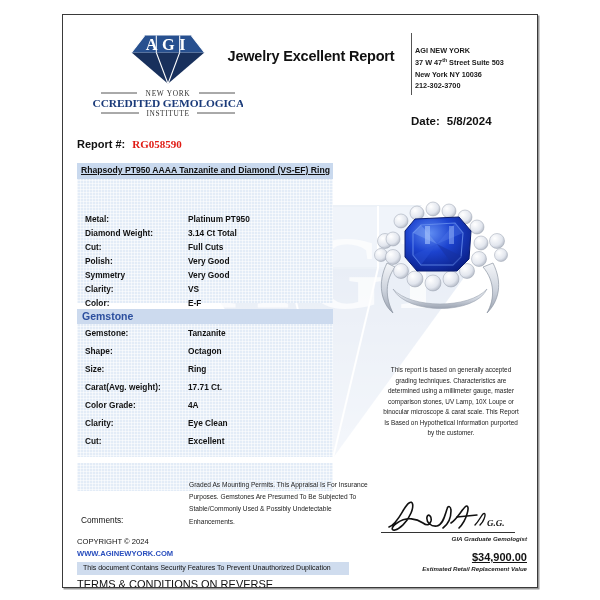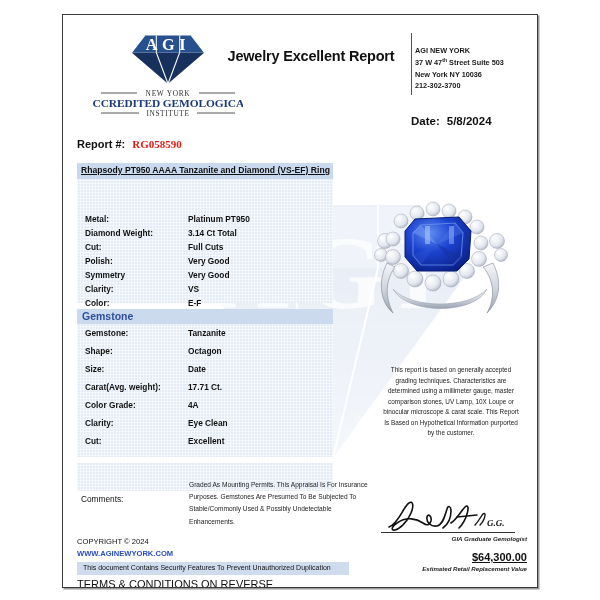--- a/index.html
+++ b/index.html
@@ -172,21 +172,21 @@
     width: 140px;
     font-size: 6.4px;
     line-height: 1.65;
     text-align: center;
     color: #222;
     z-index: 3;
   }
   
   .comments-label {
     position: absolute;
-    left: 18px; top: 479px;
+    left: 18px; top: 500px;
     font-size: 8.3px;
     color: #111;
     z-index: 3;
   }
   .comments-text {
     position: absolute;
     left: 126px; top: 464px;
     width: 182px;
     font-size: 6.6px;
     line-height: 1.85;
@@ -354,21 +354,21 @@
     <div class="spec" style="left:22px; top:313px;">
       <span class="lab">Gemstone:</span>
       <span class="val">Tanzanite</span>
     </div>
     <div class="spec" style="left:22px; top:331px;">
       <span class="lab">Shape:</span>
       <span class="val">Octagon</span>
     </div>
     <div class="spec" style="left:22px; top:349px;">
       <span class="lab">Size:</span>
-      <span class="val">Date</span>
+      <span class="val">Ring</span>
     </div>
     <div class="spec" style="left:22px; top:367px;">
       <span class="lab">Carat(Avg. weight):</span>
       <span class="val">17.71 Ct.</span>
     </div>
     <div class="spec" style="left:22px; top:385px;">
       <span class="lab">Color Grade:</span>
       <span class="val">4A</span>
     </div>
     <div class="spec" style="left:22px; top:403px;">
@@ -448,21 +448,21 @@
     <div class="sig-area">
       <svg class="sig-svg" viewBox="0 0 128 36">
         <path d="M6,30 C16,26 20,10 26,6 C30,3 31,9 28,16 C24,26 16,32 12,33 C8,34 8,30 14,26 C24,19 34,22 40,26 C44,29 47,28 48,24 C49,19 45,16 44,20 C43,25 48,30 54,29 C60,28 62,18 64,12 C65,8 68,9 68,14 C68,22 64,28 60,31" fill="none" stroke="#111" stroke-width="1.6" stroke-linecap="round"></path>
         <path d="M68,26 C74,22 78,14 82,10 C85,7 86,11 84,17 C82,24 78,29 76,31" fill="none" stroke="#111" stroke-width="1.6" stroke-linecap="round"></path>
         <path d="M74,20 L94,18" fill="none" stroke="#111" stroke-width="1.4" stroke-linecap="round"></path>
         <path d="M92,28 C96,24 98,19 100,17 C102,15 103,18 101,22 C100,25 98,27 97,28" fill="none" stroke="#111" stroke-width="1.4" stroke-linecap="round"></path>
         <text x="104" y="29" font-family="'Liberation Serif', serif" font-size="9" font-style="italic" font-weight="bold" fill="#111">G.G.</text>
       </svg>
       <div class="sig-rule"></div>
       <div class="sig-cap">GIA Graduate Gemologist</div>
-      <div class="price">$64,300.00</div>
+      <div class="price">$34,900.00</div>
       <div class="price-cap">Estimated Retail Replacement Value</div>
     </div>
 
     <div class="copy">COPYRIGHT © 2024</div>
     <div class="weburl">WWW.AGINEWYORK.COM</div>
     <div class="security"></div>
     <div class="security-text">This document Contains Security Features To Prevent Unauthorized Duplication</div>
     <div class="terms">TERMS &amp; CONDITIONS ON REVERSE</div>
 
   </div>

